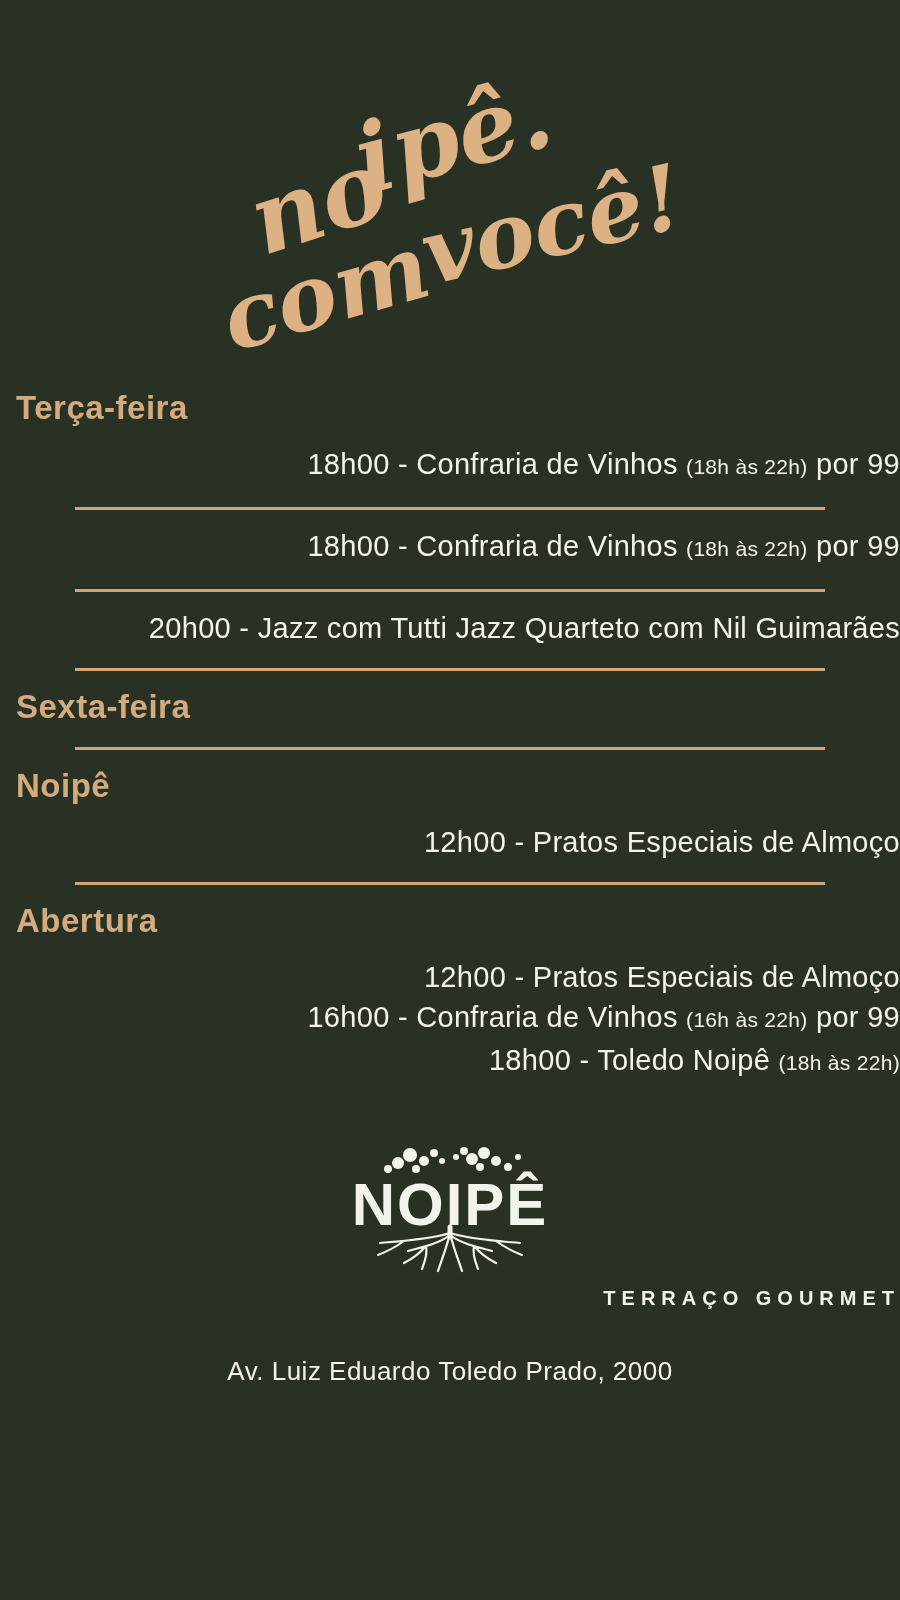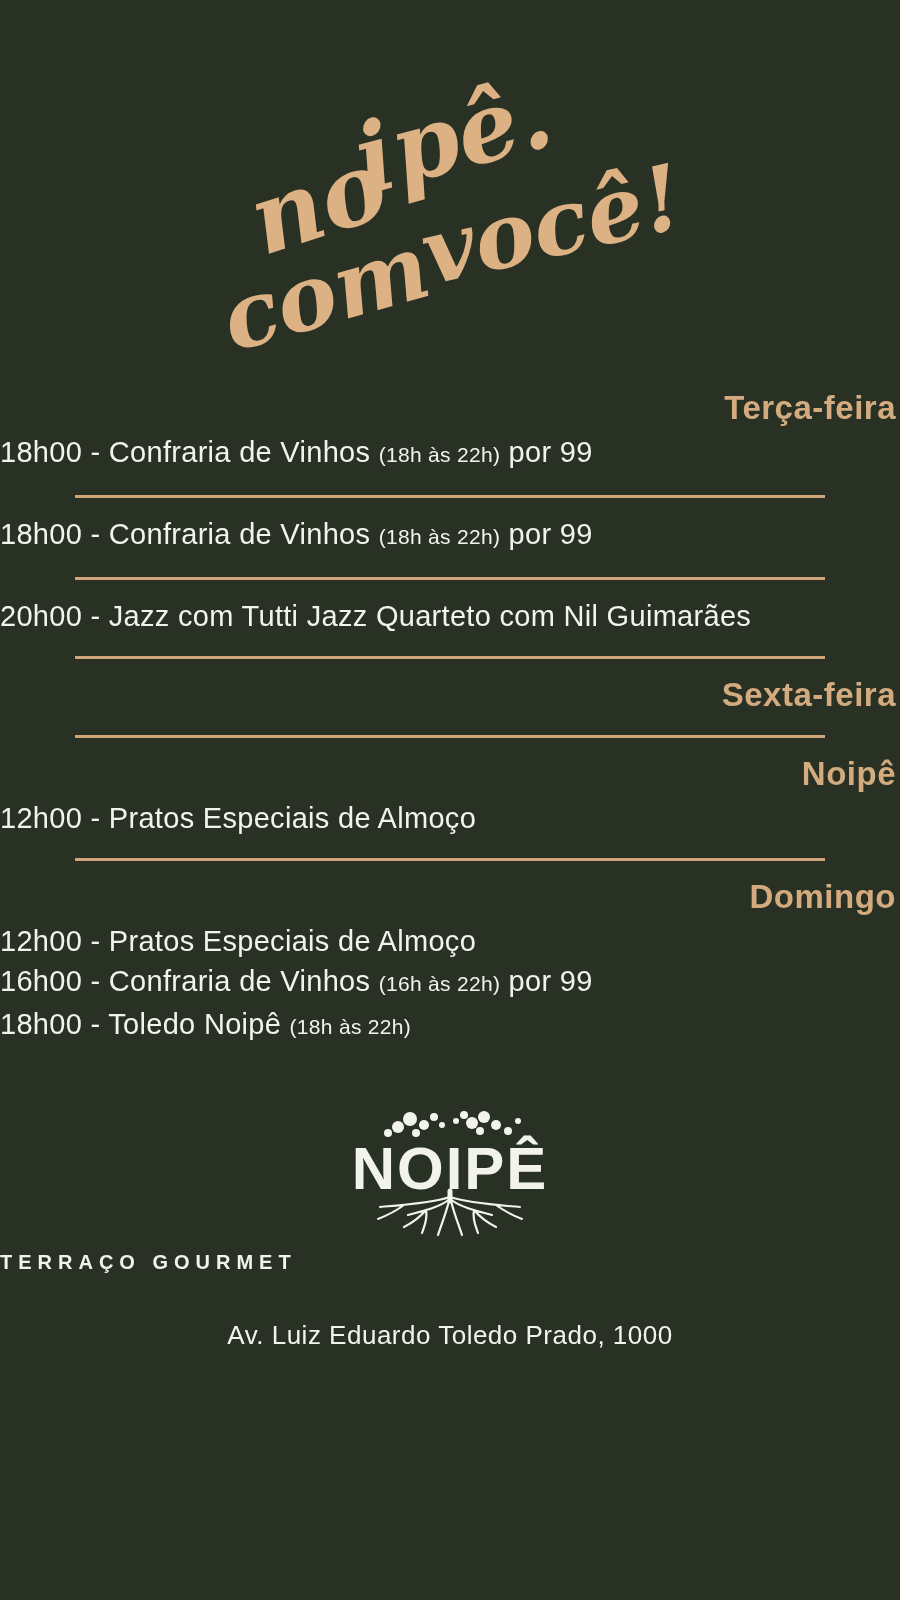--- a/index.html
+++ b/index.html
@@ -33,35 +33,35 @@
     white-space: nowrap;
   }
   .w-no   { left: 250px; top: 48px;  font-size: 98px; transform: rotate(-18deg); }
   .w-ipe  { left: 354px; top: -16px; font-size: 96px; transform: rotate(-15deg); }
   .w-com  { left: 220px; top: 142px; font-size: 90px; transform: rotate(-16deg); }
   .w-voce { left: 420px; top: 74px;  font-size: 90px; transform: rotate(-13deg); }
 
   
   .schedule { margin-top: 28px; }
   .day-title {
-    margin: 4px;
+    margin: 16px;
     font-size: 33px;
     font-weight: bold;
     line-height: 40px;
     letter-spacing: 0.5px;
     color: #d3ab7e;
-    text-align: right;
+    text-align: left;
   }
   .event-line {
     margin: 0;
     font-size: 29px;
     line-height: 40px;
     letter-spacing: 0.3px;
     color: #f3f3ee;
-    text-align: left;
+    text-align: right;
   }
   .event-line .small { font-size: 21px; }
   .divider {
     width: 750px;
     height: 3px;
     margin: 20px auto 16px auto;
     background: #cfa677;
   }
 
   
@@ -69,21 +69,21 @@
     margin-top: 56px;
     text-align: center;
   }
   .brand svg { display: inline-block; }
   .tagline {
     margin-top: 6px;
     font-size: 20px;
     font-weight: bold;
     letter-spacing: 6px;
     color: #f3f3ee;
-    text-align: left;
+    text-align: right;
   }
 
   
   .address {
     margin-top: 44px;
     font-size: 26px;
     line-height: 34px;
     letter-spacing: 0.5px;
     color: #f3f3ee;
     text-align: center;
@@ -118,21 +118,21 @@
       <section class="day">
         <h2 class="day-title">Sexta-feira</h2>
       </section>
       <div class="divider"></div>
       <section class="day">
         <h2 class="day-title">Noipê</h2>
         <p class="event-line"><span>12h00 - Pratos Especiais de Almoço</span></p>
       </section>
       <div class="divider"></div>
       <section class="day">
-        <h2 class="day-title">Domingo</h2>
+        <h2 class="day-title">Abertura</h2>
         <p class="event-line"><span>12h00 - Pratos Especiais de Almoço</span></p>
         <p class="event-line"><span>16h00 - Confraria de Vinhos</span> <span class="small">(16h às 22h)</span> <span>por 99</span></p>
         <p class="event-line"><span>18h00 - Toledo Noipê</span> <span class="small">(18h às 22h)</span></p>
       </section>
     </div>
 
   <div class="brand">
     <svg width="260" height="138" viewBox="0 0 260 138">
       <g fill="#f3f3ee">
         <circle cx="78" cy="24" r="6"></circle>
@@ -159,16 +159,16 @@
         <path d="M130 96 C140 104, 156 108, 172 112 M154 107 C160 114, 168 120, 176 124 M154 107 C152 116, 156 124, 158 130" stroke-width="2.2"></path>
         <path d="M131 98 C134 110, 138 120, 142 132" stroke-width="2.2"></path>
         <path d="M130 94 C112 100, 84 102, 60 104 M84 102 C76 108, 68 112, 58 116" stroke-width="2"></path>
         <path d="M130 94 C148 100, 176 102, 200 104 M176 102 C184 108, 192 112, 202 116" stroke-width="2"></path>
       </g>
     </svg>
     <div class="tagline">TERRAÇO GOURMET</div>
   </div>
 
   <div class="address">
-    <div>Av. Luiz Eduardo Toledo Prado, 1000</div>
+    <div>Av. Luiz Eduardo Toledo Prado, 2000</div>
   </div>
 
 </div>
 
 </body></html>

